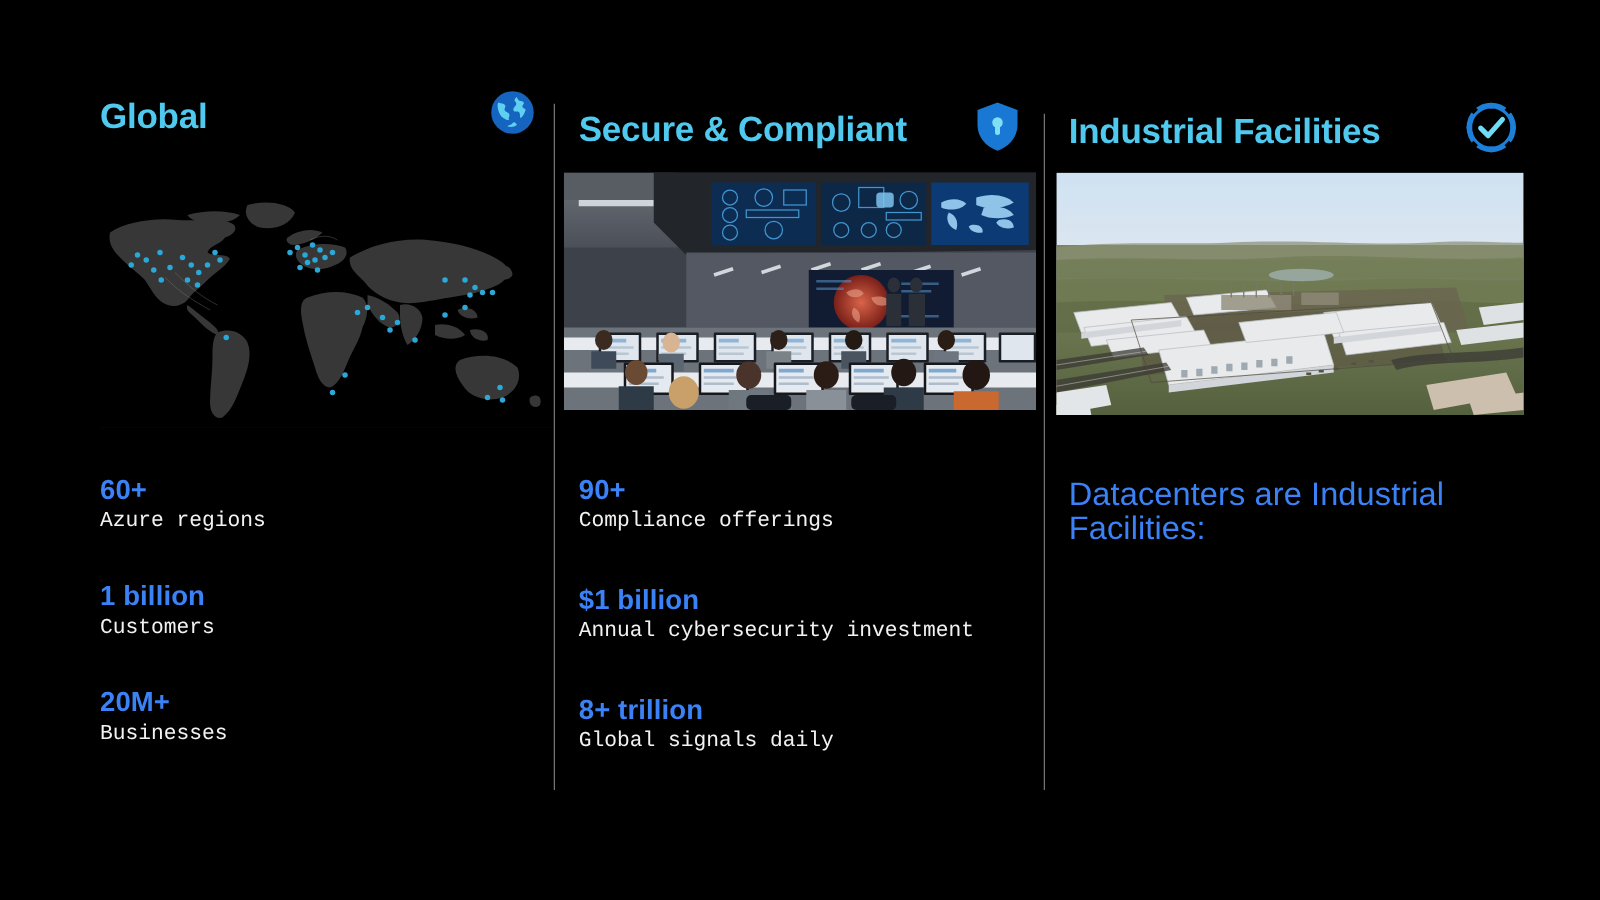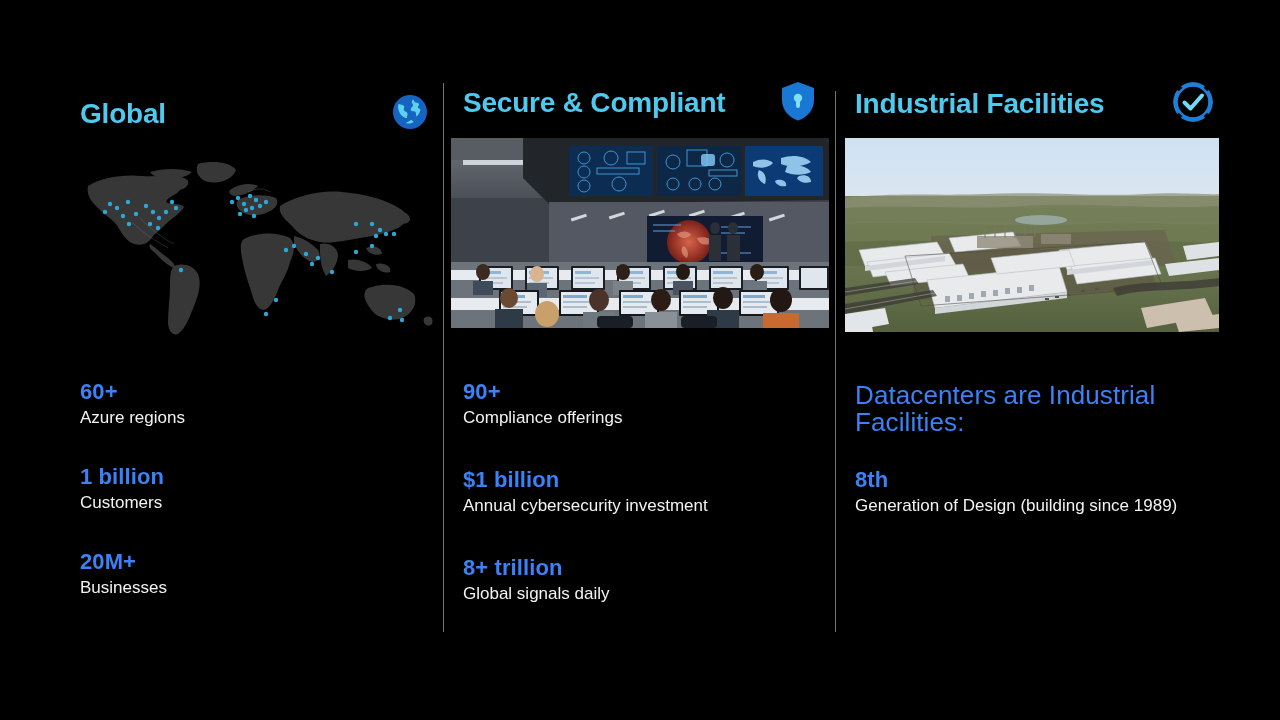--- a/index.html
+++ b/index.html
@@ -14,21 +14,21 @@
     position:absolute; width:1px;
     background:#9a9a9a; opacity:.75;
   }
   #divider-1 { left:443px; top:83px;  height:549px; }
   #divider-2 { left:835px; top:91px;  height:541px; }
 
   
   .heading-row {
     position:absolute; display:flex; align-items:center;
   }
-  #head-global     { left:80px;  top:92px; width:350px;align-items:center; }
+  #head-global     { left:80px;  top:70px; width:350px;align-items:center; }
   #head-secure     { left:463px; top:80px; width:355px; }
   #head-industrial { left:855px; top:80px; width:360px;text-align:right; }
 
   .heading-text {
     color:#4FC9EE; font-size:28px; font-weight:bold;
     letter-spacing:-.2px; white-space:nowrap; line-height:34px;
   }
   .heading-icon { margin-left:auto; display:block; }
 
   
@@ -46,21 +46,21 @@
 
   .stat { margin-bottom:32px; }
   .stat:last-child { margin-bottom:0; }
   .stat-value {
     color:#3b82f6; font-size:22px; font-weight:bold;
     line-height:27px; letter-spacing:.1px;
   }
   .stat-value.regular { font-weight:normal; font-size:26px; }
   .stat-label {
     color:#f2f2f2; font-size:17px; font-weight:normal;
-    line-height:22px; letter-spacing:0; margin-top:2px;
+    line-height:22px; letter-spacing:0; margin-top:2px;font-family:Liberation Mono, monospace;
   }
   #stats-global .stat     { margin-bottom:34px; }
   #stats-secure .stat     { margin-bottom:37px; }
   #stats-industrial .stat { margin-bottom:26px; }
 </style>
 </head>
 <body>
 
 <div class="slide">
 
@@ -546,19 +546,15 @@
     <div class="stat">
       <div class="stat-value">8+ trillion</div>
       <div class="stat-label">Global signals daily</div>
     </div>
   </div>
 
   <div class="stats" id="stats-industrial">
     <div class="stat">
       <div class="stat-value regular">Datacenters are Industrial Facilities:</div>
     </div>
-    <div class="stat" style="margin-top:30px;">
-      <div class="stat-value">8th</div>
-      <div class="stat-label">Generation of Design (building since 1989)</div>
-    </div>
   </div>
 
 </div>
 
 </body></html>

